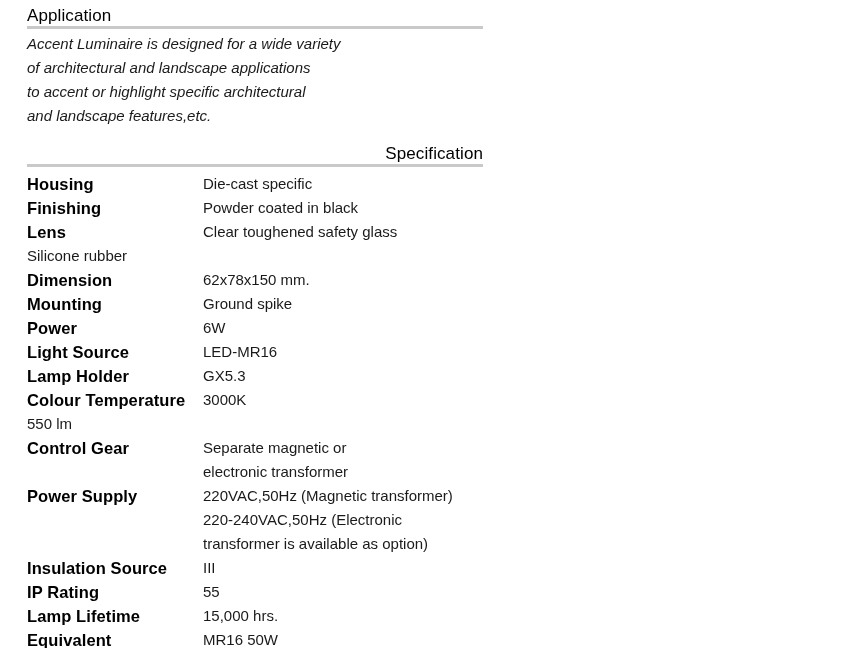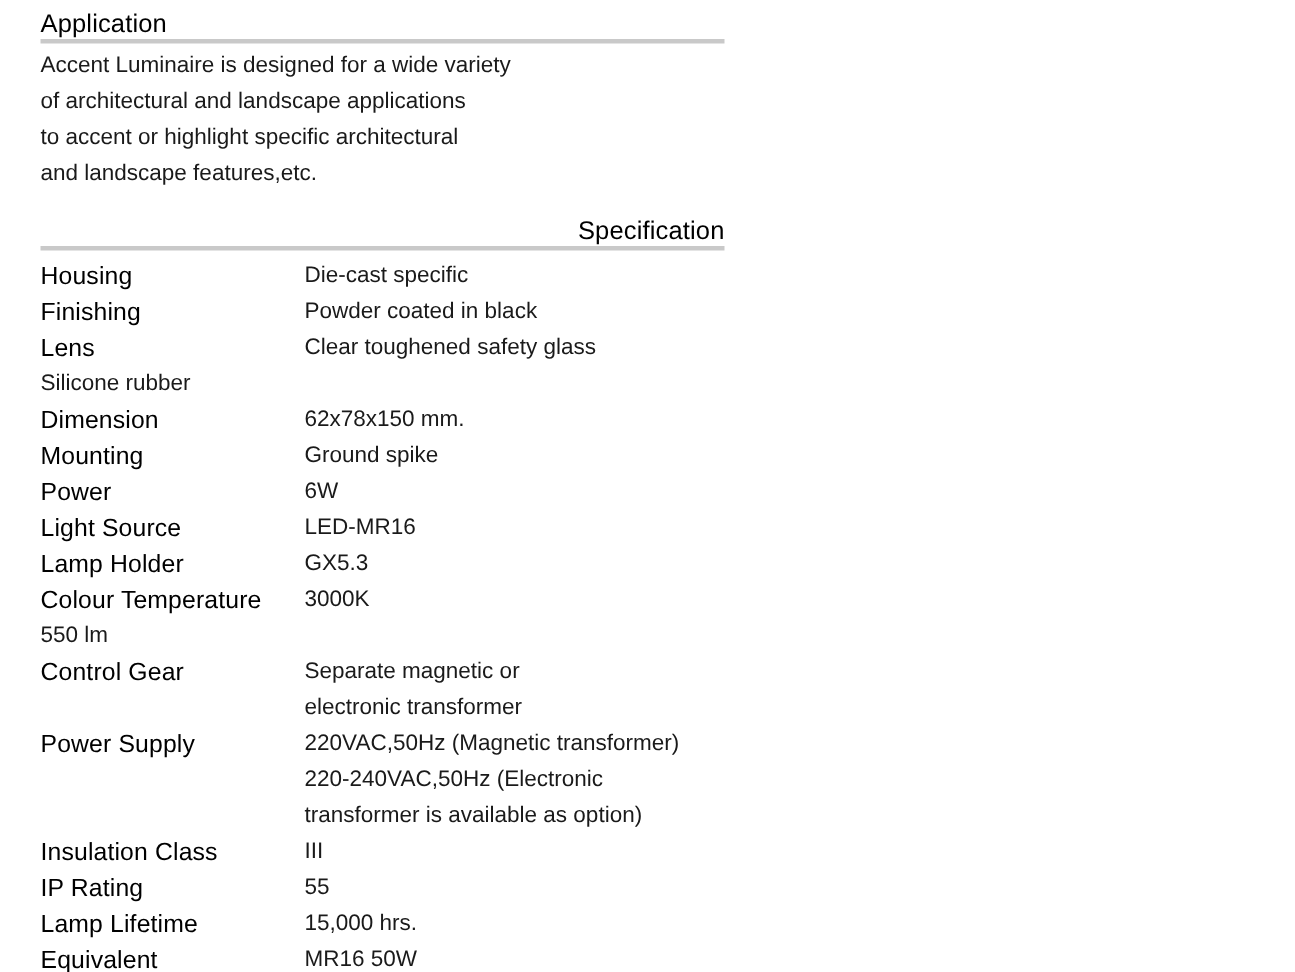--- a/index.html
+++ b/index.html
@@ -31,32 +31,33 @@
   .spec-heading {
     margin-top: 16px;
     text-align: right;
   }
   .application-text {
     margin: 3px 0 4px 0;
     font-size: 15px;
     line-height: 24px;
     white-space: pre-line;
     color: #1a1a1a;
+    font-style: italic;
   }
   .spec-table {
     margin-top: 5px;
   }
   .spec-row {
     display: flex;
     align-items: flex-start;
   }
   .spec-label {
     flex: 0 0 176px;
     width: 176px;
-    font-weight: normal;
+    font-weight: bold;
     font-size: 16.5px;
     line-height: 24px;
     color: #000000;
     letter-spacing: 0.1px;
   }
   .spec-value {
     font-size: 15px;
     line-height: 24px;
     white-space: pre-line;
     color: #1a1a1a;
@@ -125,21 +126,21 @@
           <div class="spec-value">Separate magnetic or
 electronic transformer</div>
         </div>
         <div class="spec-row">
           <div class="spec-label">Power Supply</div>
           <div class="spec-value">220VAC,50Hz (Magnetic transformer)
 220-240VAC,50Hz (Electronic
 transformer is available as option)</div>
         </div>
         <div class="spec-row">
-          <div class="spec-label">Insulation Class</div>
+          <div class="spec-label">Insulation Source</div>
           <div class="spec-value">III</div>
         </div>
         <div class="spec-row">
           <div class="spec-label">IP Rating</div>
           <div class="spec-value">55</div>
         </div>
         <div class="spec-row">
           <div class="spec-label">Lamp Lifetime</div>
           <div class="spec-value">15,000 hrs.</div>
         </div>

